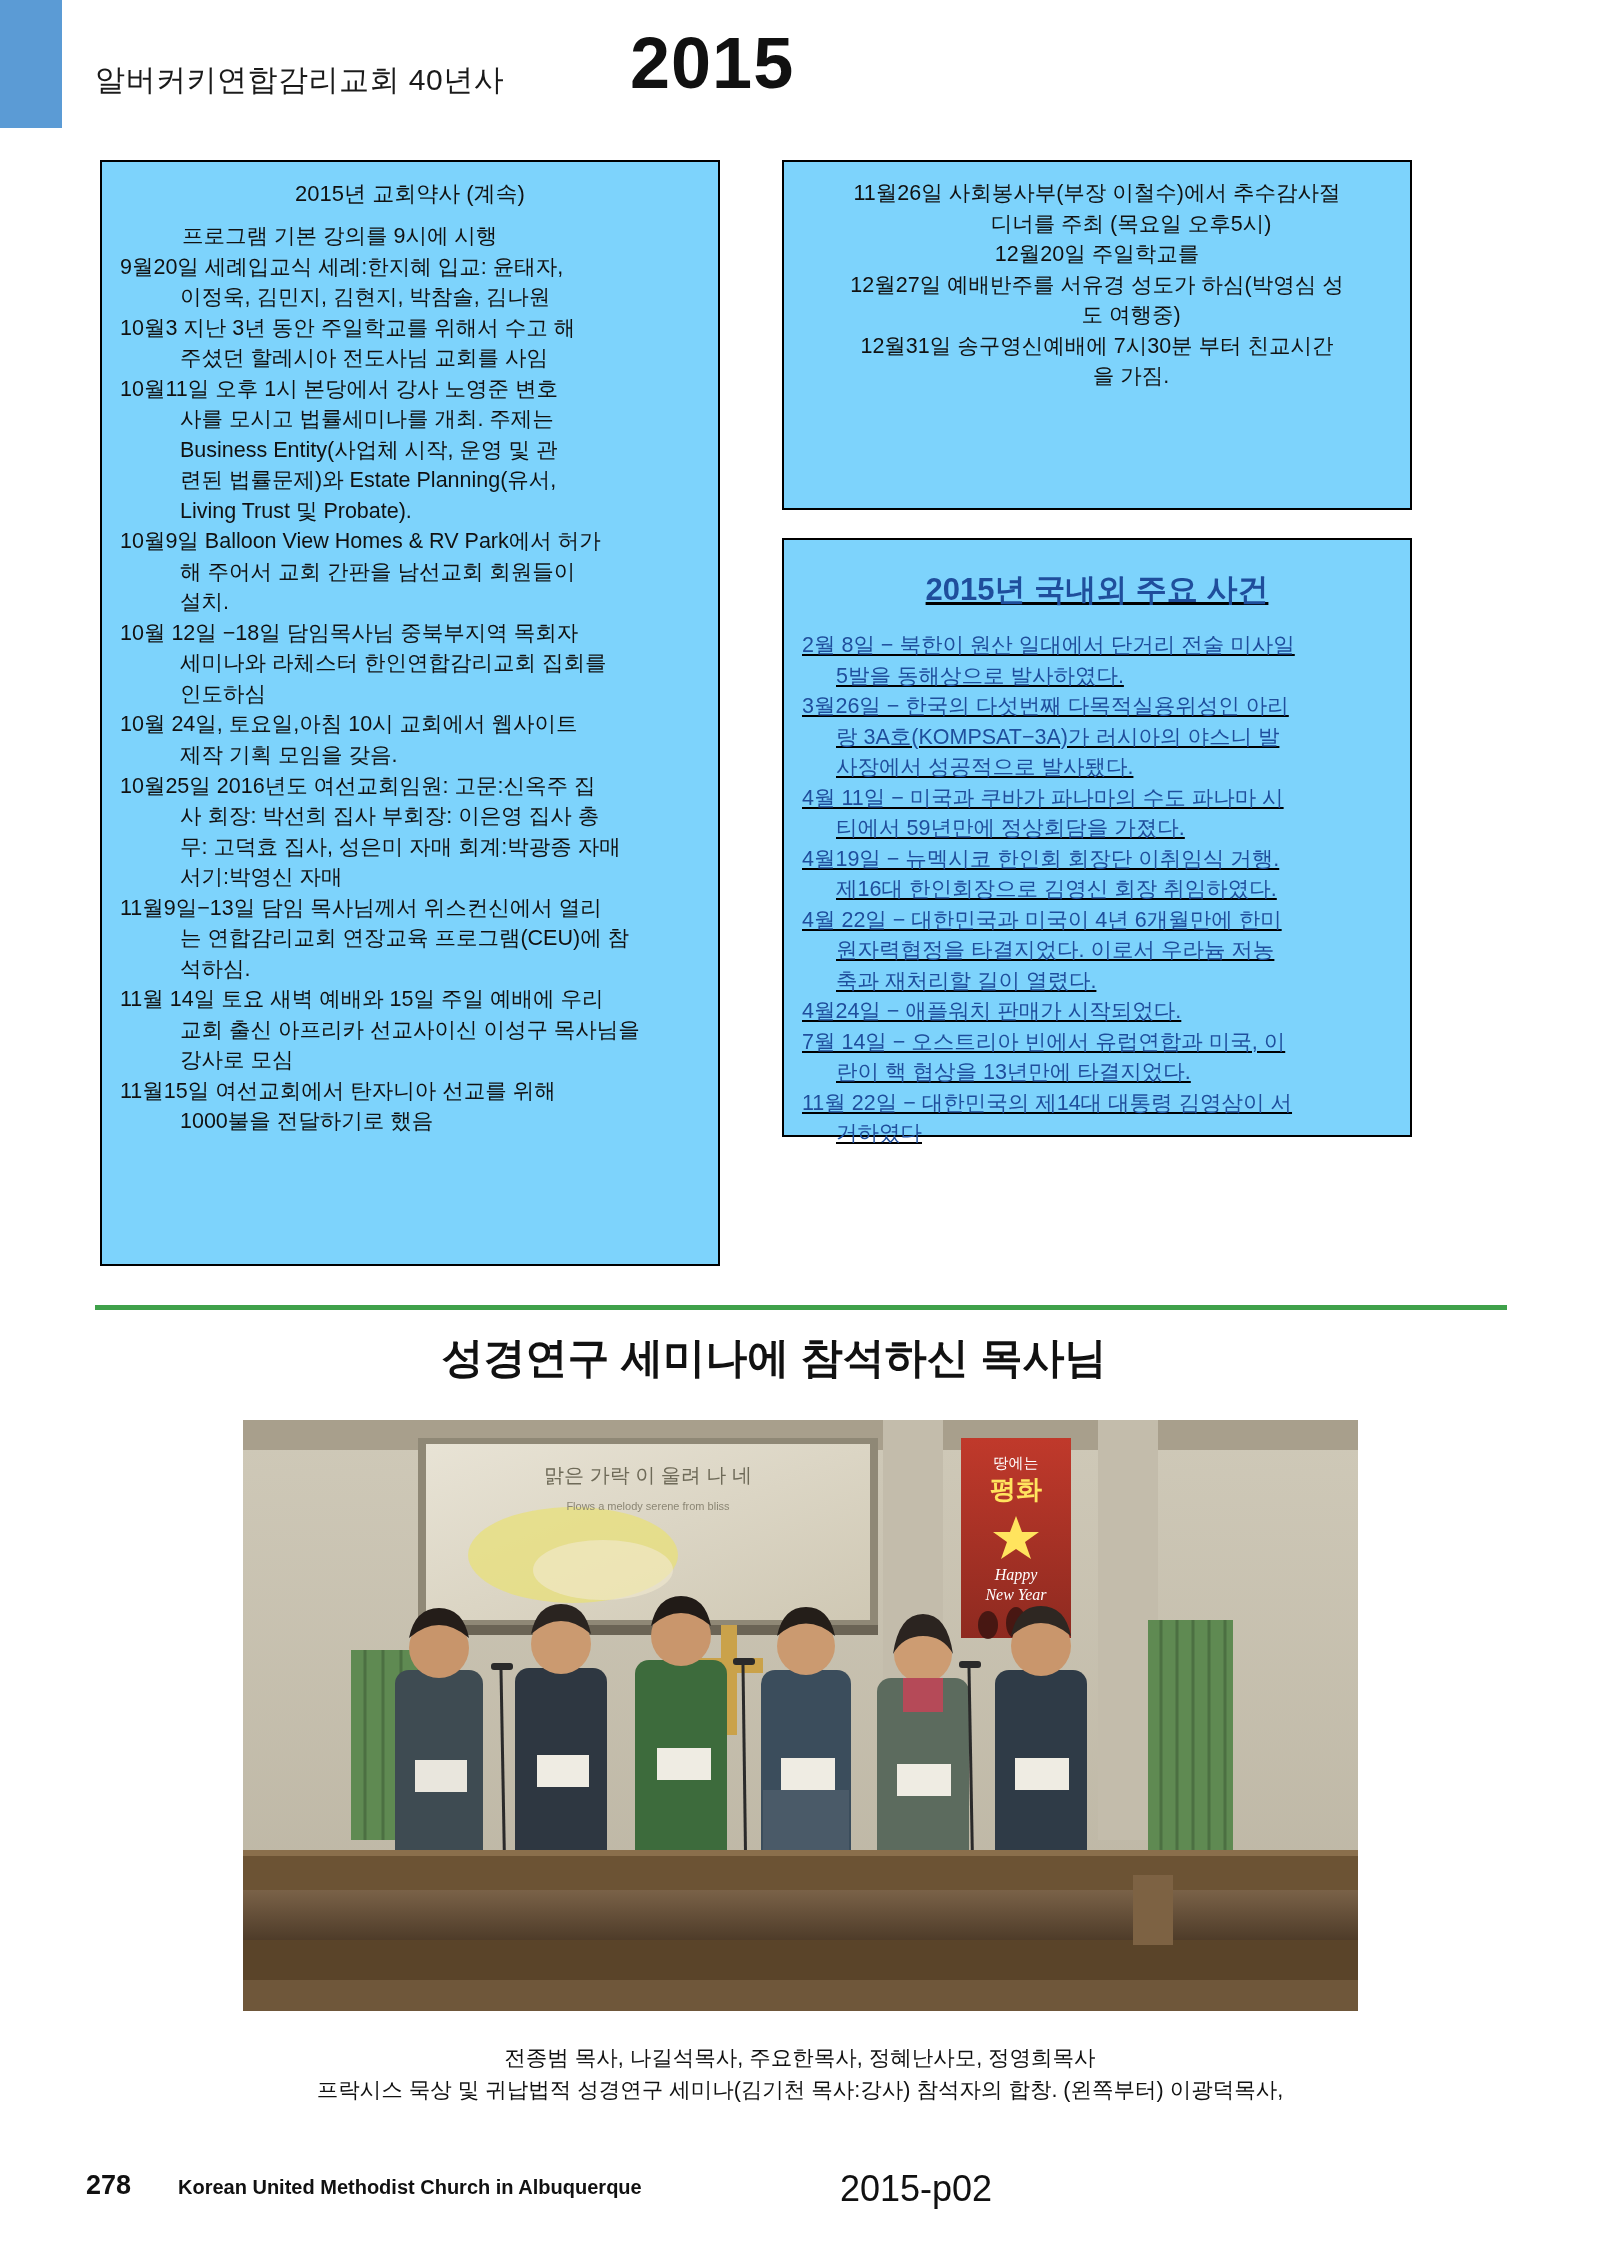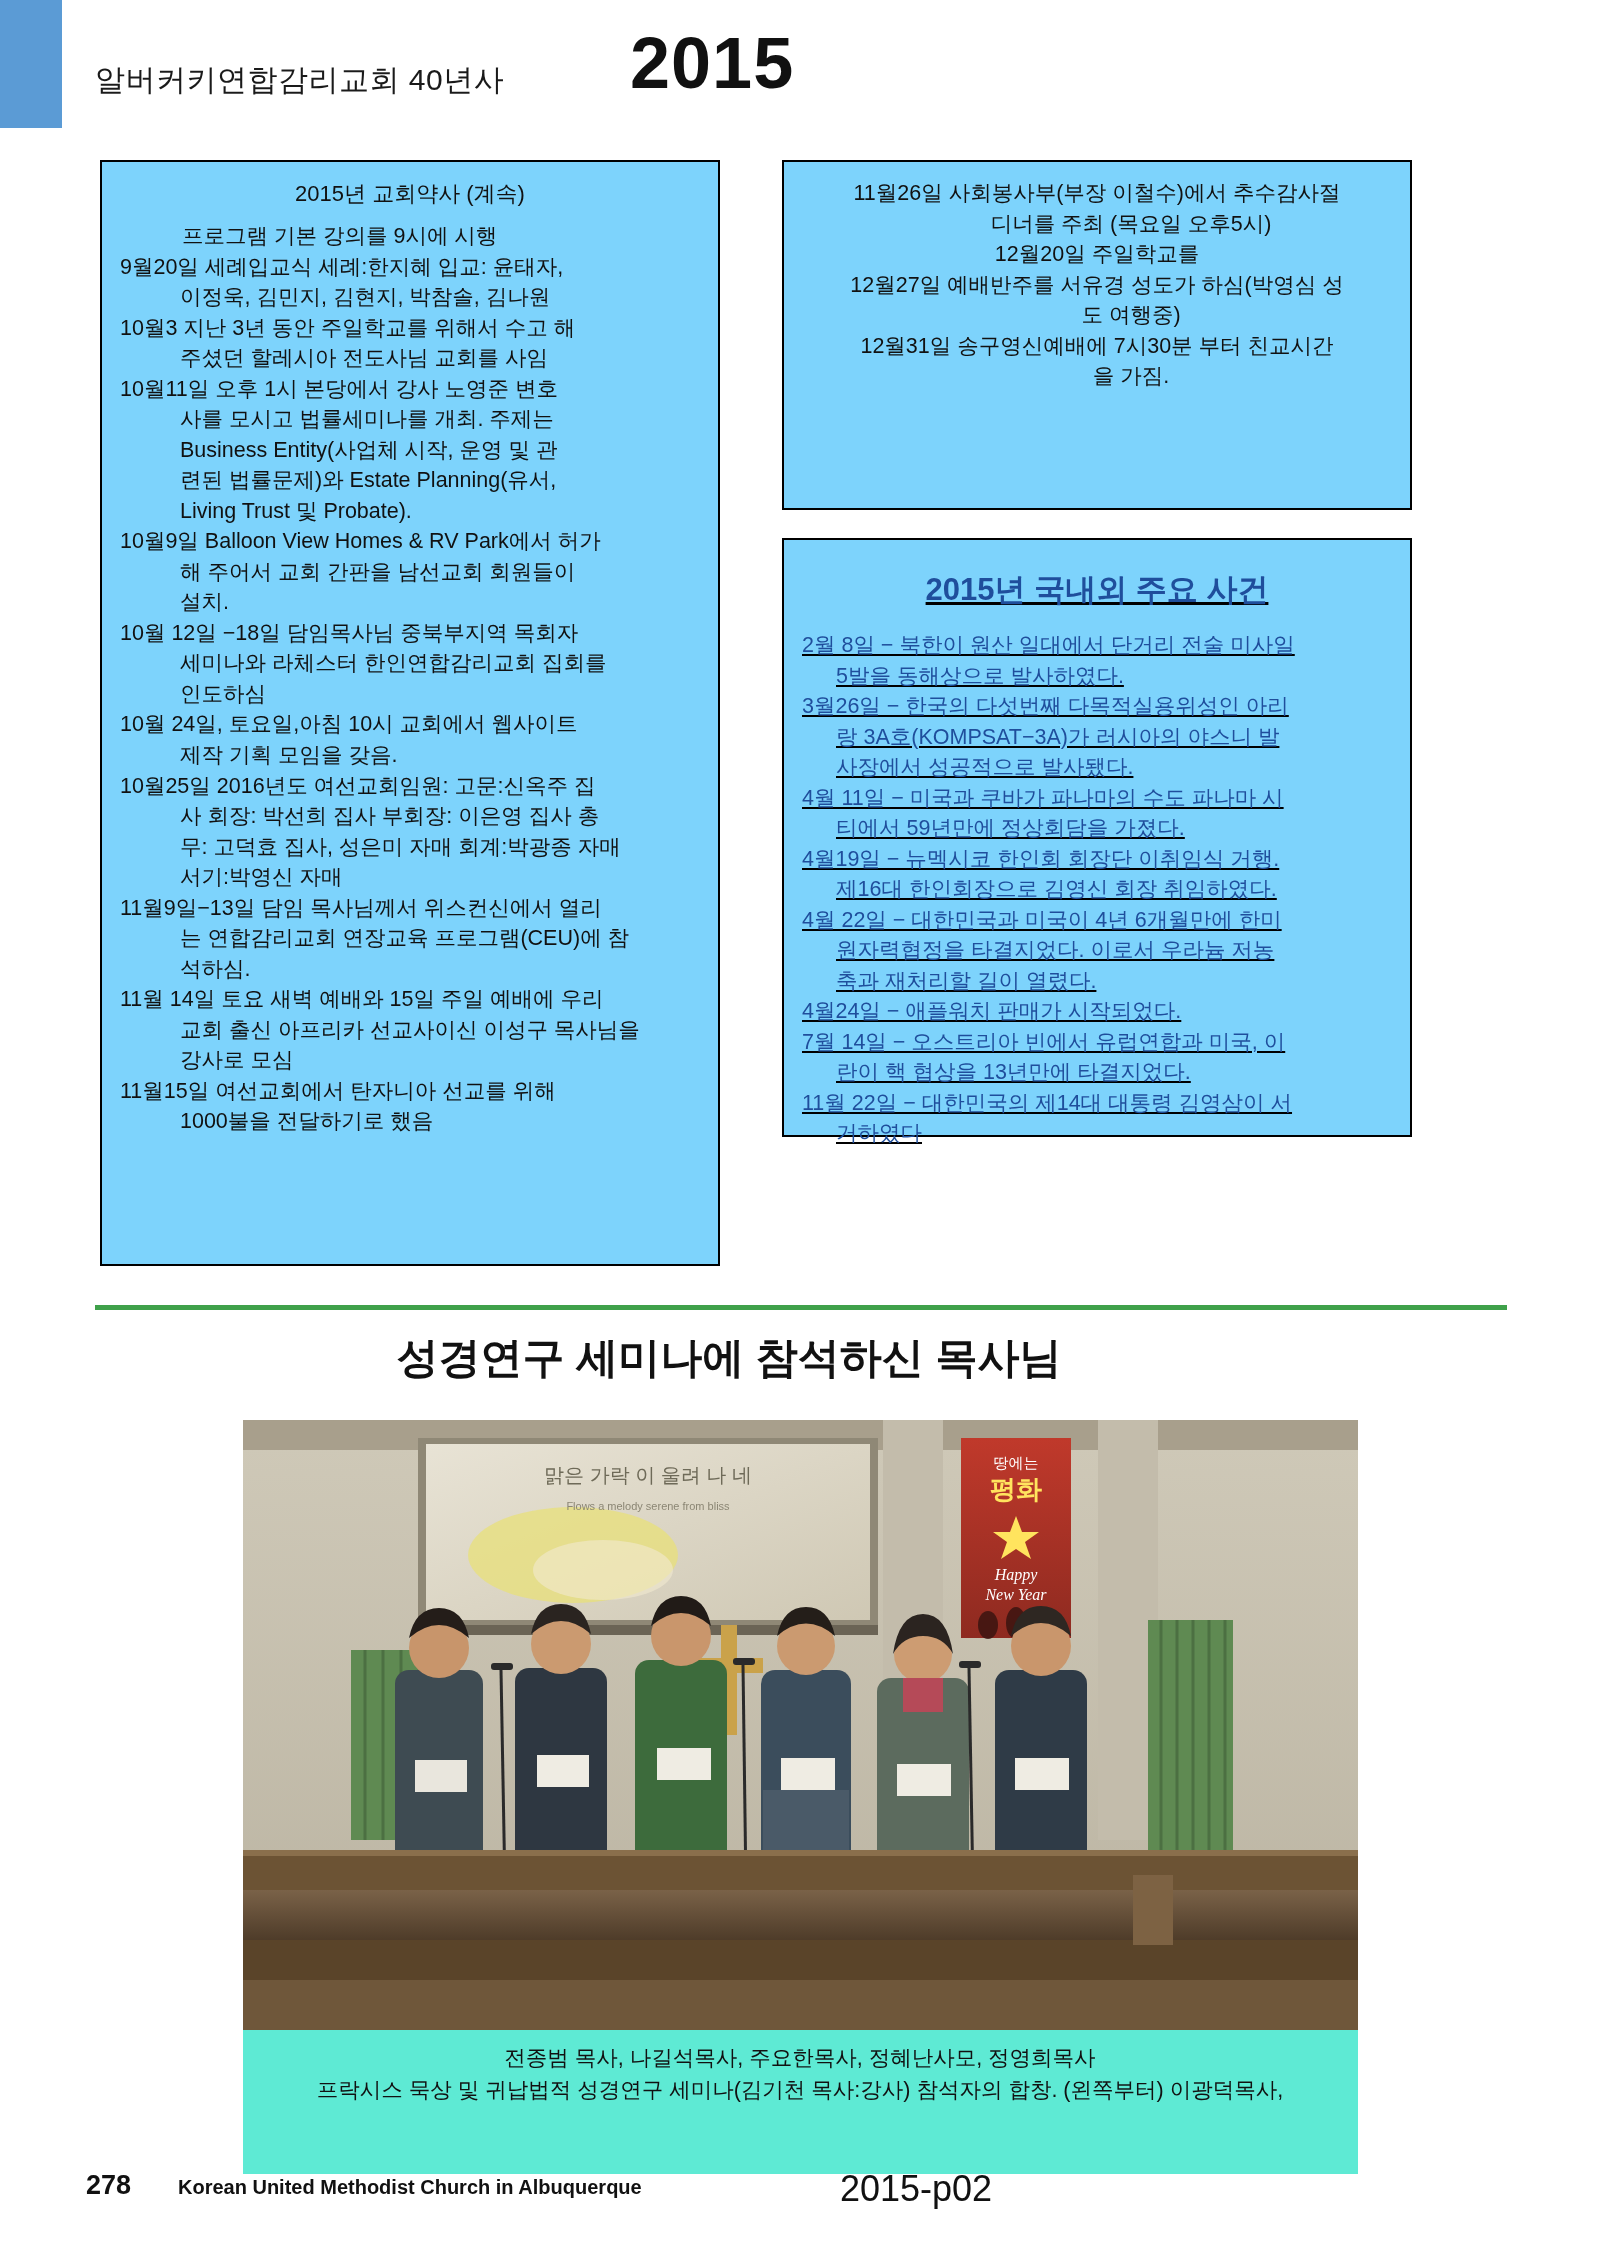--- a/index.html
+++ b/index.html
@@ -133,29 +133,30 @@
 
   .section-title {
     position: absolute;
     left: 0;
     top: 1330px;
     width: 1458px;
     text-align: center;
     font-size: 42px;
     font-weight: bold;
     color: #111;
+    padding-left: 45px;
   }
 
   
   .photo {
     position: absolute;
     left: 243px;
     top: 1420px;
     width: 1115px;
-    height: 754px;
+    height: 591px;
     overflow: hidden;
     background: #5eead4;
   }
   .photo svg { display: block; }
 
   .caption {
     position: absolute;
     left: 100px;
     top: 2042px;
     width: 1400px;

